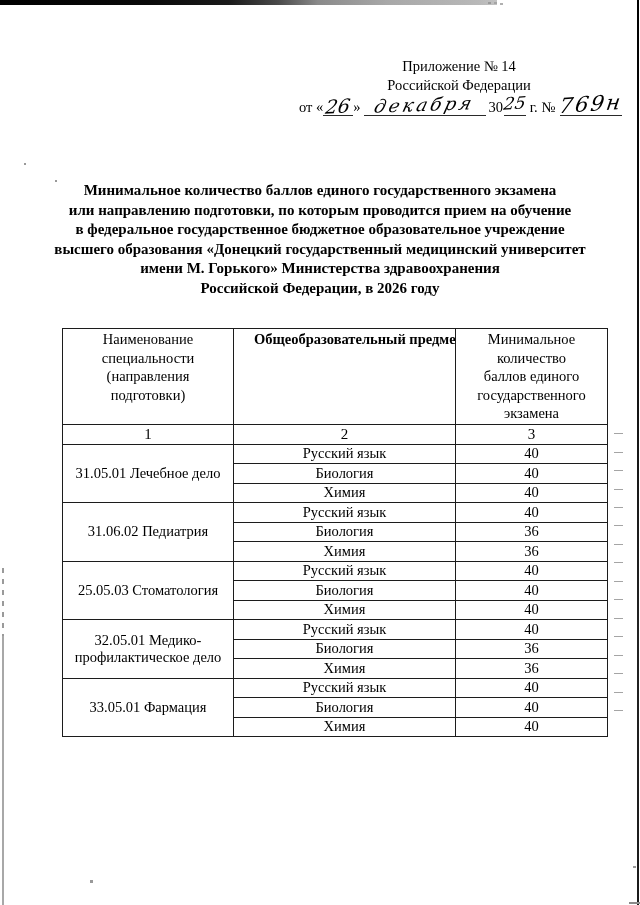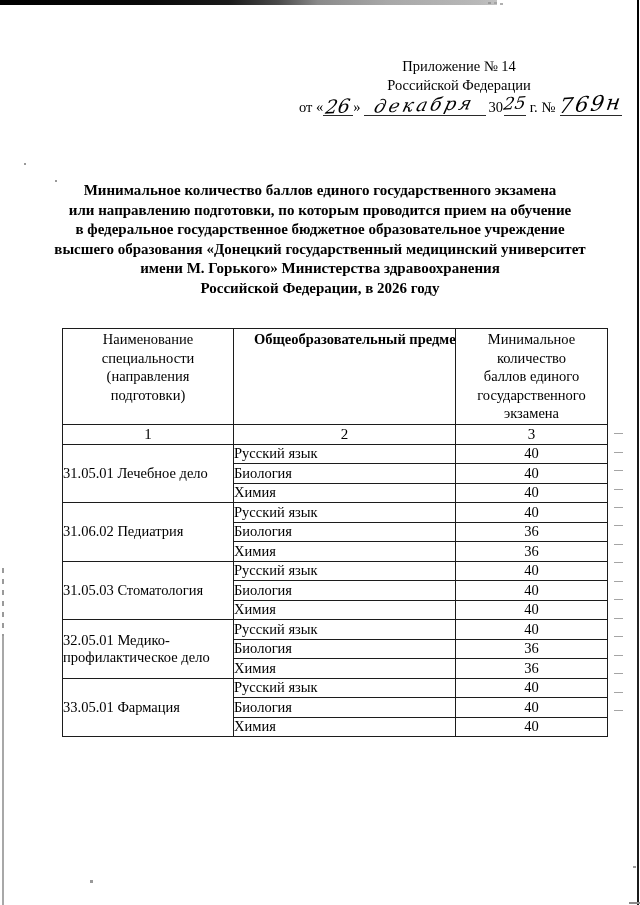--- a/index.html
+++ b/index.html
@@ -91,21 +91,21 @@
   }
   col.w1 { width:171px; } col.w2 { width:222px; } col.w3 { width:152px; }
   tr.hdr td {
     height:88px; vertical-align:top; text-align:center;
     line-height:18.5px; padding:1px 20px;
   }
   tr.hdr td.hc2 { white-space:nowrap;font-weight:bold; }
   tr.nums td {
     height:19px; text-align:center; font-size:15px; line-height:17px;
   }
-  tr.data td { height:18.5px; line-height:17px; vertical-align:middle; }
+  tr.data td { height:18.5px; line-height:17px; vertical-align:middle;text-align:center; }
   td.c1 { text-align:left; vertical-align:top; padding:0 4px; line-height:18.5px;margin-left:8px; }
   td.c2 { text-align:left; padding:0 5px; }
   td.c3 { text-align:center; }
 </style>
 </head>
 <body>
 
 <div>
 
   <div class="top-bar"></div>
@@ -177,21 +177,21 @@
       <tr class="data">
         <td class="c2">Биология</td>
         <td class="c3">36</td>
       </tr>
       <tr class="data">
         <td class="c2">Химия</td>
         <td class="c3">36</td>
       </tr>
 
       <tr class="data">
-        <td class="c1" rowspan="3">31.05.03 Стоматология</td>
+        <td class="c1" rowspan="3">25.05.03 Стоматология</td>
         <td class="c2">Русский язык</td>
         <td class="c3">40</td>
       </tr>
       <tr class="data">
         <td class="c2">Биология</td>
         <td class="c3">40</td>
       </tr>
       <tr class="data">
         <td class="c2">Химия</td>
         <td class="c3">40</td>

